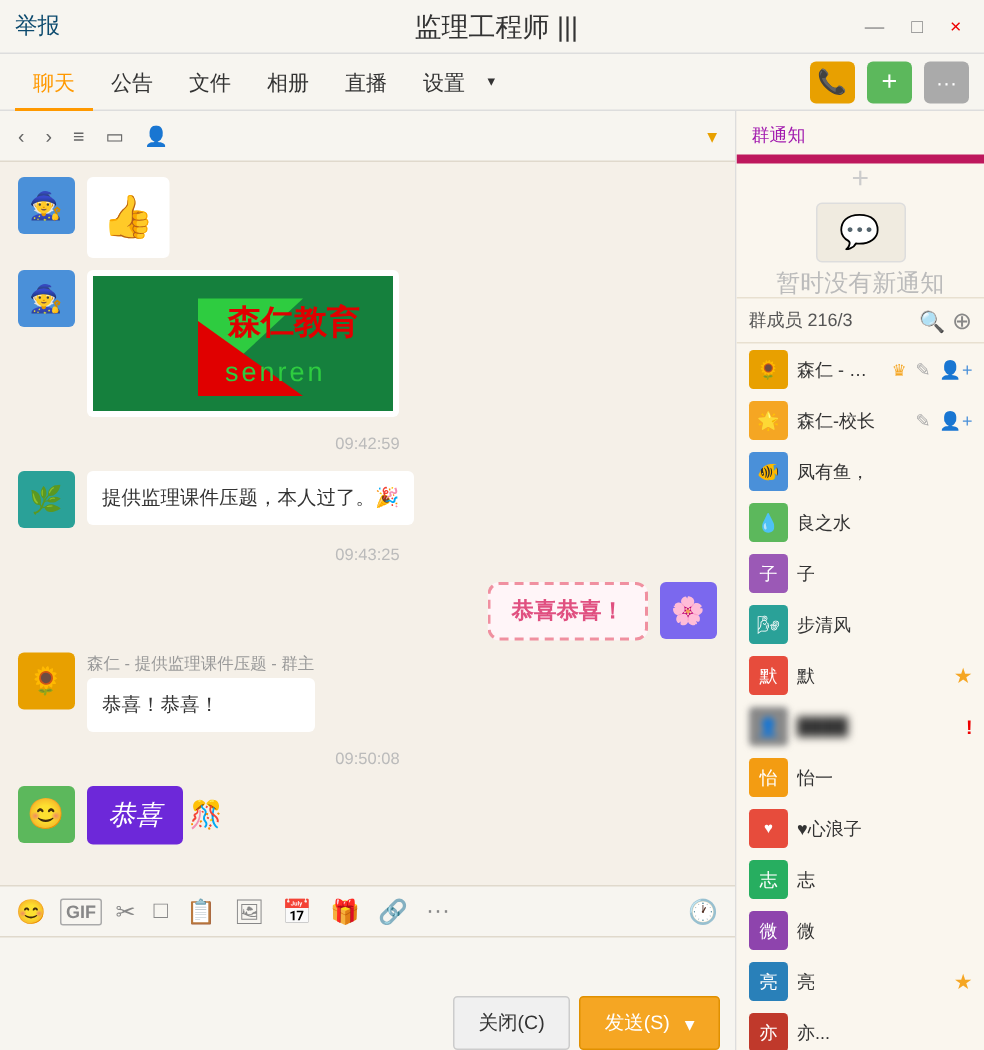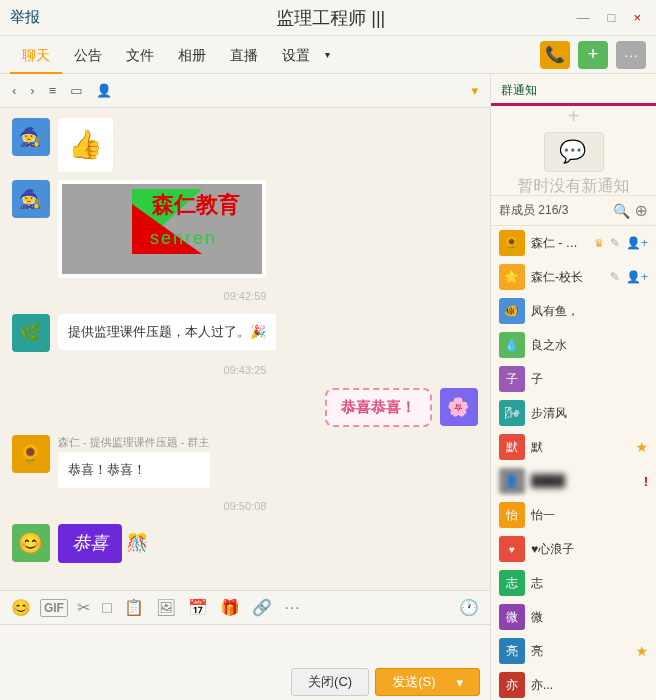--- a/index.html
+++ b/index.html
@@ -171,23 +171,23 @@
     
     .msg-image {
       background: white;
       padding: 4px;
       border-radius: 4px;
     }
     .logo-container {
       width: 200px;
       height: 90px;
       display: flex;
-      align-items: flex-start;
+      align-items: flex-end;
       justify-content: center;
-      background: #a3a3a3;
+      background: #15803d;
     }
 
     
     .congrats-bubble {
       border: 2px dashed #f090a0;
       border-radius: 8px;
       padding: 8px 14px;
       background: #fff5f8;
       font-size: 15px;
       color: #e05080;
@@ -228,21 +228,20 @@
       padding: 6px 10px;
       border: none;
       background: transparent;
       font-size: 13px;
       outline: none;
       resize: none;
     }
     .input-buttons {
       height: 36px;
       display: flex;
-      align-items: center;
       justify-content: flex-end;
       padding: 0 10px;
       gap: 6px;
       margin-left: 12px;
     }
     .btn-close {
       padding: 4px 16px;
       background: #f0f0f0;
       border: 1px solid #ccc;
       border-radius: 3px;
@@ -253,37 +252,37 @@
     .btn-send {
       padding: 4px 16px;
       background: #f5a623;
       border: 1px solid #e09000;
       border-radius: 3px;
       font-size: 13px;
       cursor: pointer;
       color: white;
       display: flex;
       align-items: center;
-      gap: 21px;
+      gap: 10px;
     }
 
     
     .right-panel {
       width: 165px;
       background: #faf6ee;
       display: flex;
       flex-direction: column;
       overflow: hidden;
     }
 
     .right-section-title {
       padding: 8px 10px 4px;
       font-size: 12px;
-      color: #14532d;
-      border-bottom: 3px solid #be185d;
+      color: #a21caf;
+      border-bottom: 6px solid #be185d;
     }
 
     
     .notification-area {
       height: 90px;
       display: flex;
       flex-direction: column;
       align-items: center;
       justify-content: center;
       gap: 4px;

